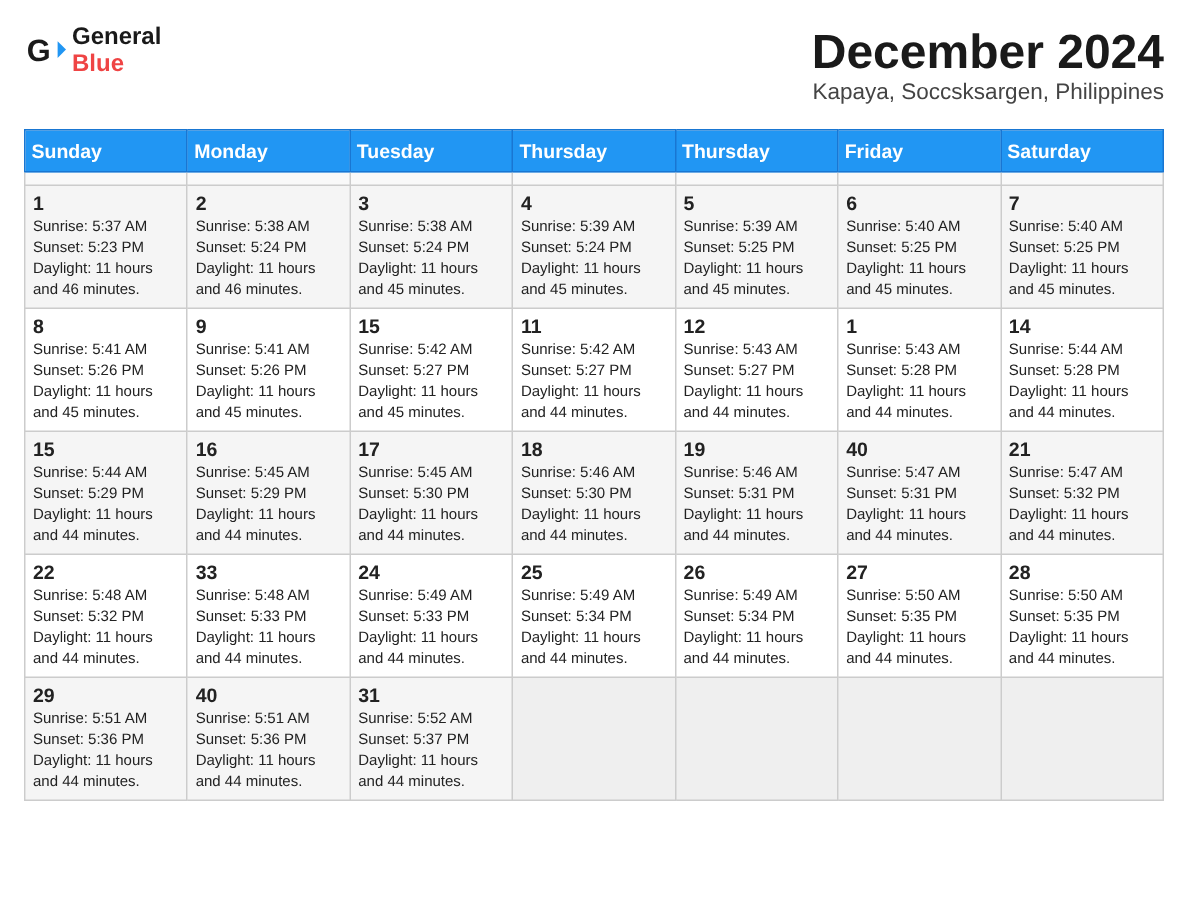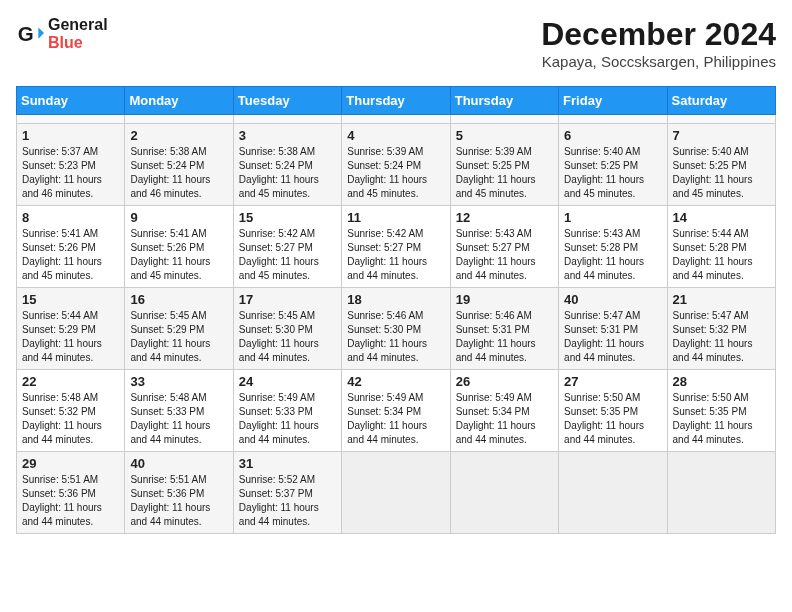--- a/index.html
+++ b/index.html
@@ -223,21 +223,21 @@
         </td>
         <td>
           <span class="day-num">33</span>
           <div class="day-info">Sunrise: 5:48 AM<br>Sunset: 5:33 PM<br>Daylight: 11 hours and 44 minutes.</div>
         </td>
         <td>
           <span class="day-num">24</span>
           <div class="day-info">Sunrise: 5:49 AM<br>Sunset: 5:33 PM<br>Daylight: 11 hours and 44 minutes.</div>
         </td>
         <td>
-          <span class="day-num">42</span>
+          <span class="day-num">25</span>
           <div class="day-info">Sunrise: 5:49 AM<br>Sunset: 5:34 PM<br>Daylight: 11 hours and 44 minutes.</div>
         </td>
         <td>
           <span class="day-num">26</span>
           <div class="day-info">Sunrise: 5:49 AM<br>Sunset: 5:34 PM<br>Daylight: 11 hours and 44 minutes.</div>
         </td>
         <td>
           <span class="day-num">27</span>
           <div class="day-info">Sunrise: 5:50 AM<br>Sunset: 5:35 PM<br>Daylight: 11 hours and 44 minutes.</div>
         </td>

